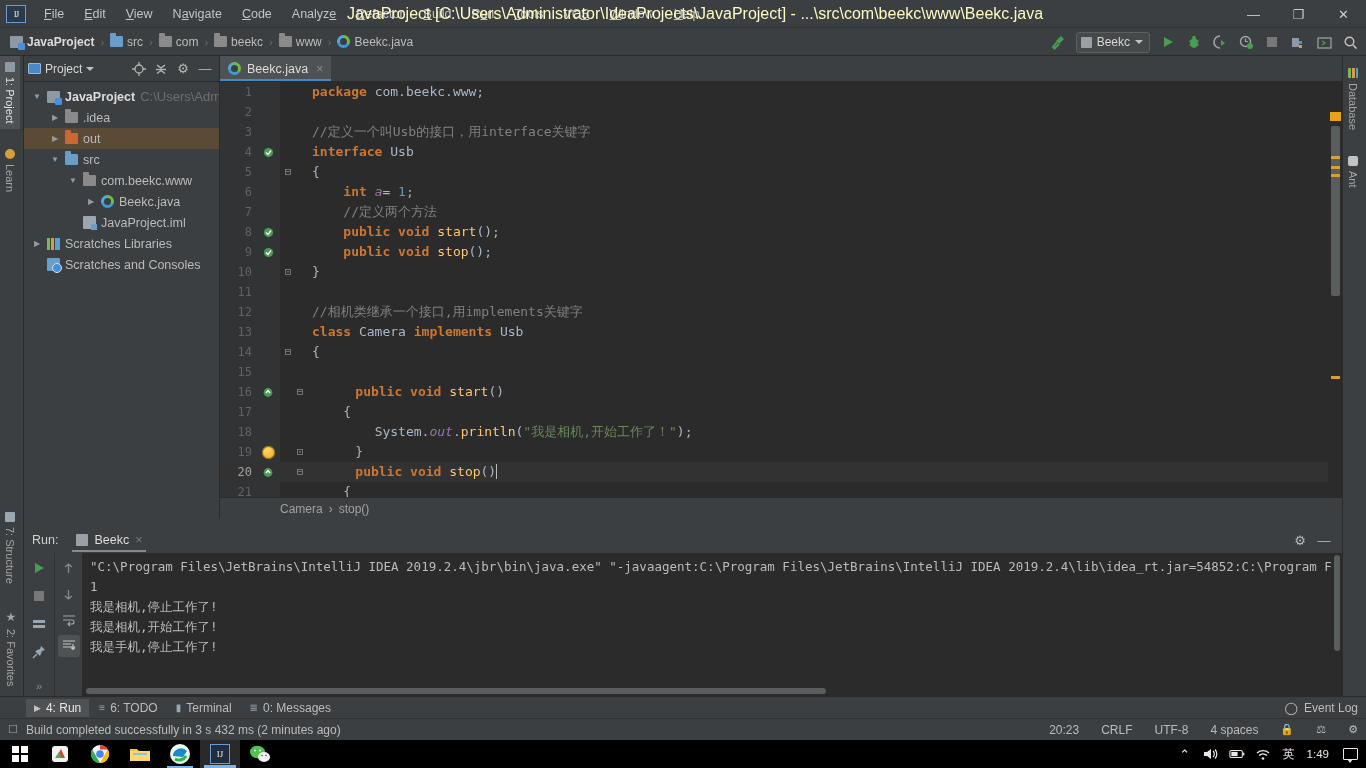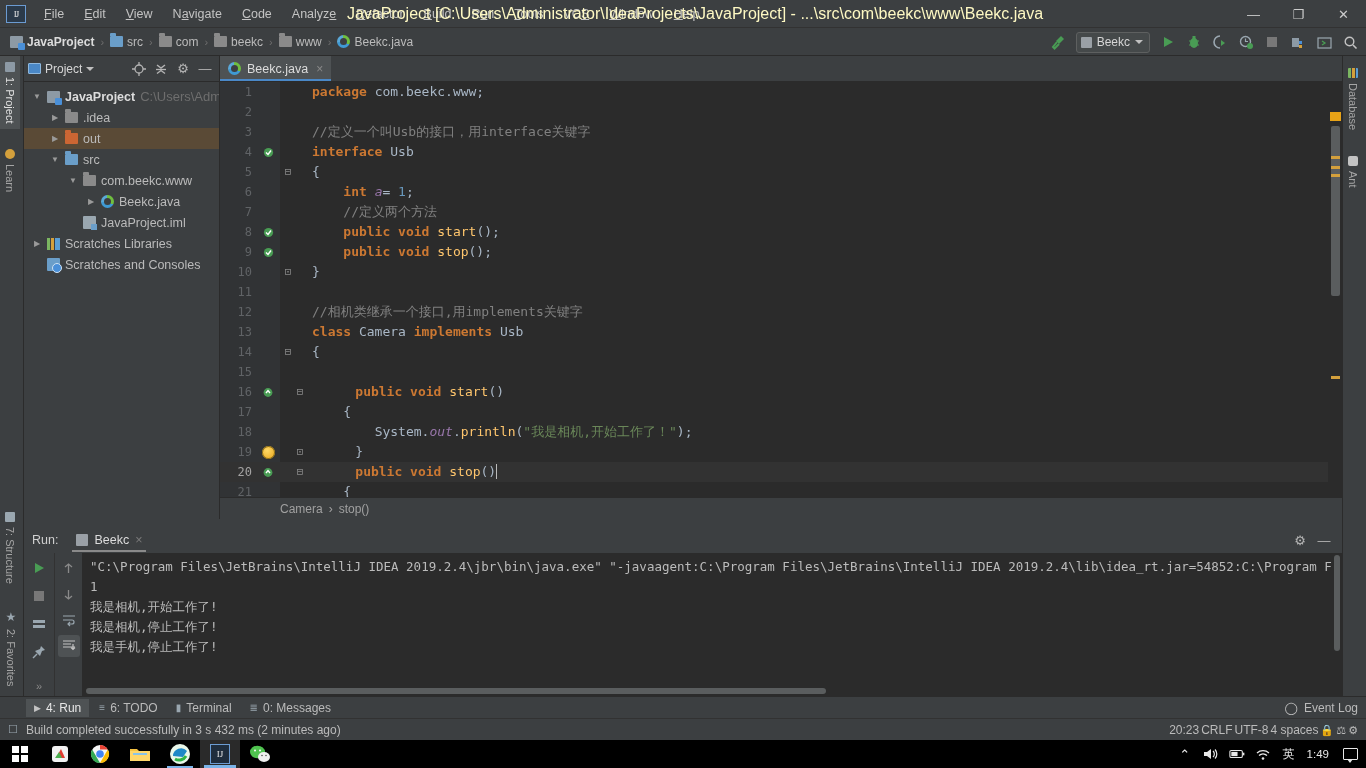--- a/index.html
+++ b/index.html
@@ -246,21 +246,21 @@
   .bb-item { display: flex; align-items: center; gap: 5px; padding: 2px 8px; font-size: 12px; color: #bbbbbb; }
   .bb-item.active { background: #4e5254; color: #e6e6e6; }
   .bb-right { margin-left: auto; display: flex; align-items: center; gap: 6px; padding-right: 8px; font-size: 12px; color: #bbbbbb;}
 
   
   .statusbar {
     position: absolute; left: 0; top: 718px; width: 1366px; height: 22px;
     background: #3c3f41; display: flex; align-items: center; gap: 8px;
     padding: 0 8px; font-size: 12px; color: #bbbbbb; border-top: 1px solid #323232;
   }
-  .sb-right { margin-left: auto; display: flex; align-items: flex-end; gap: 2px; }
+  .sb-right { margin-left: auto; display: flex; align-items: flex-start; gap: 22px; }
 
   
   .taskbar {
     position: absolute; left: 0; top: 740px; width: 1366px; height: 28px;
     background: #000000; display: flex; align-items: center;
   }
   .tb-item { width: 40px; height: 28px; display:flex; align-items:center; justify-content:center; position: relative;}
   .tb-item.running::after { content:""; position:absolute; bottom:0; left:7px; width:26px; height:2px; background:#7ab3e8;}
   .tb-item.active { background: #2a2a2a; }
   .tb-item.active::after { content:""; position:absolute; bottom:0; left:4px; width:32px; height:3px; }
@@ -636,22 +636,22 @@
           <svg width="14" height="14" viewBox="0 0 14 14">
               <path d="M1 2h12M1 5h8M1 8h12" stroke="#c3c3c3" stroke-width="1.2"></path>
               <path d="M11 5v5M9 8.5l2 2 2-2" stroke="#c3c3c3" stroke-width="1.2" fill="none"></path>
             </svg>
         </div>
       </div>
       <div class="console">
         <div id="console-lines">
             <div class="cline">"C:\Program Files\JetBrains\IntelliJ IDEA 2019.2.4\jbr\bin\java.exe" "-javaagent:C:\Program Files\JetBrains\IntelliJ IDEA 2019.2.4\lib\idea_rt.jar=54852:C:\Program Files\JetBrains</div>
             <div class="cline">1</div>
+            <div class="cline">我是相机,停止工作了!</div>
             <div class="cline">我是相机,开始工作了!</div>
-            <div class="cline">我是相机,停止工作了!</div>
             <div class="cline">我是手机,停止工作了!</div>
           </div>
         <div class="vscroll">
             <div class="th"></div>
           </div>
         <div class="hscroll">
             <div class="th"></div>
           </div>
       </div>
     </div>

